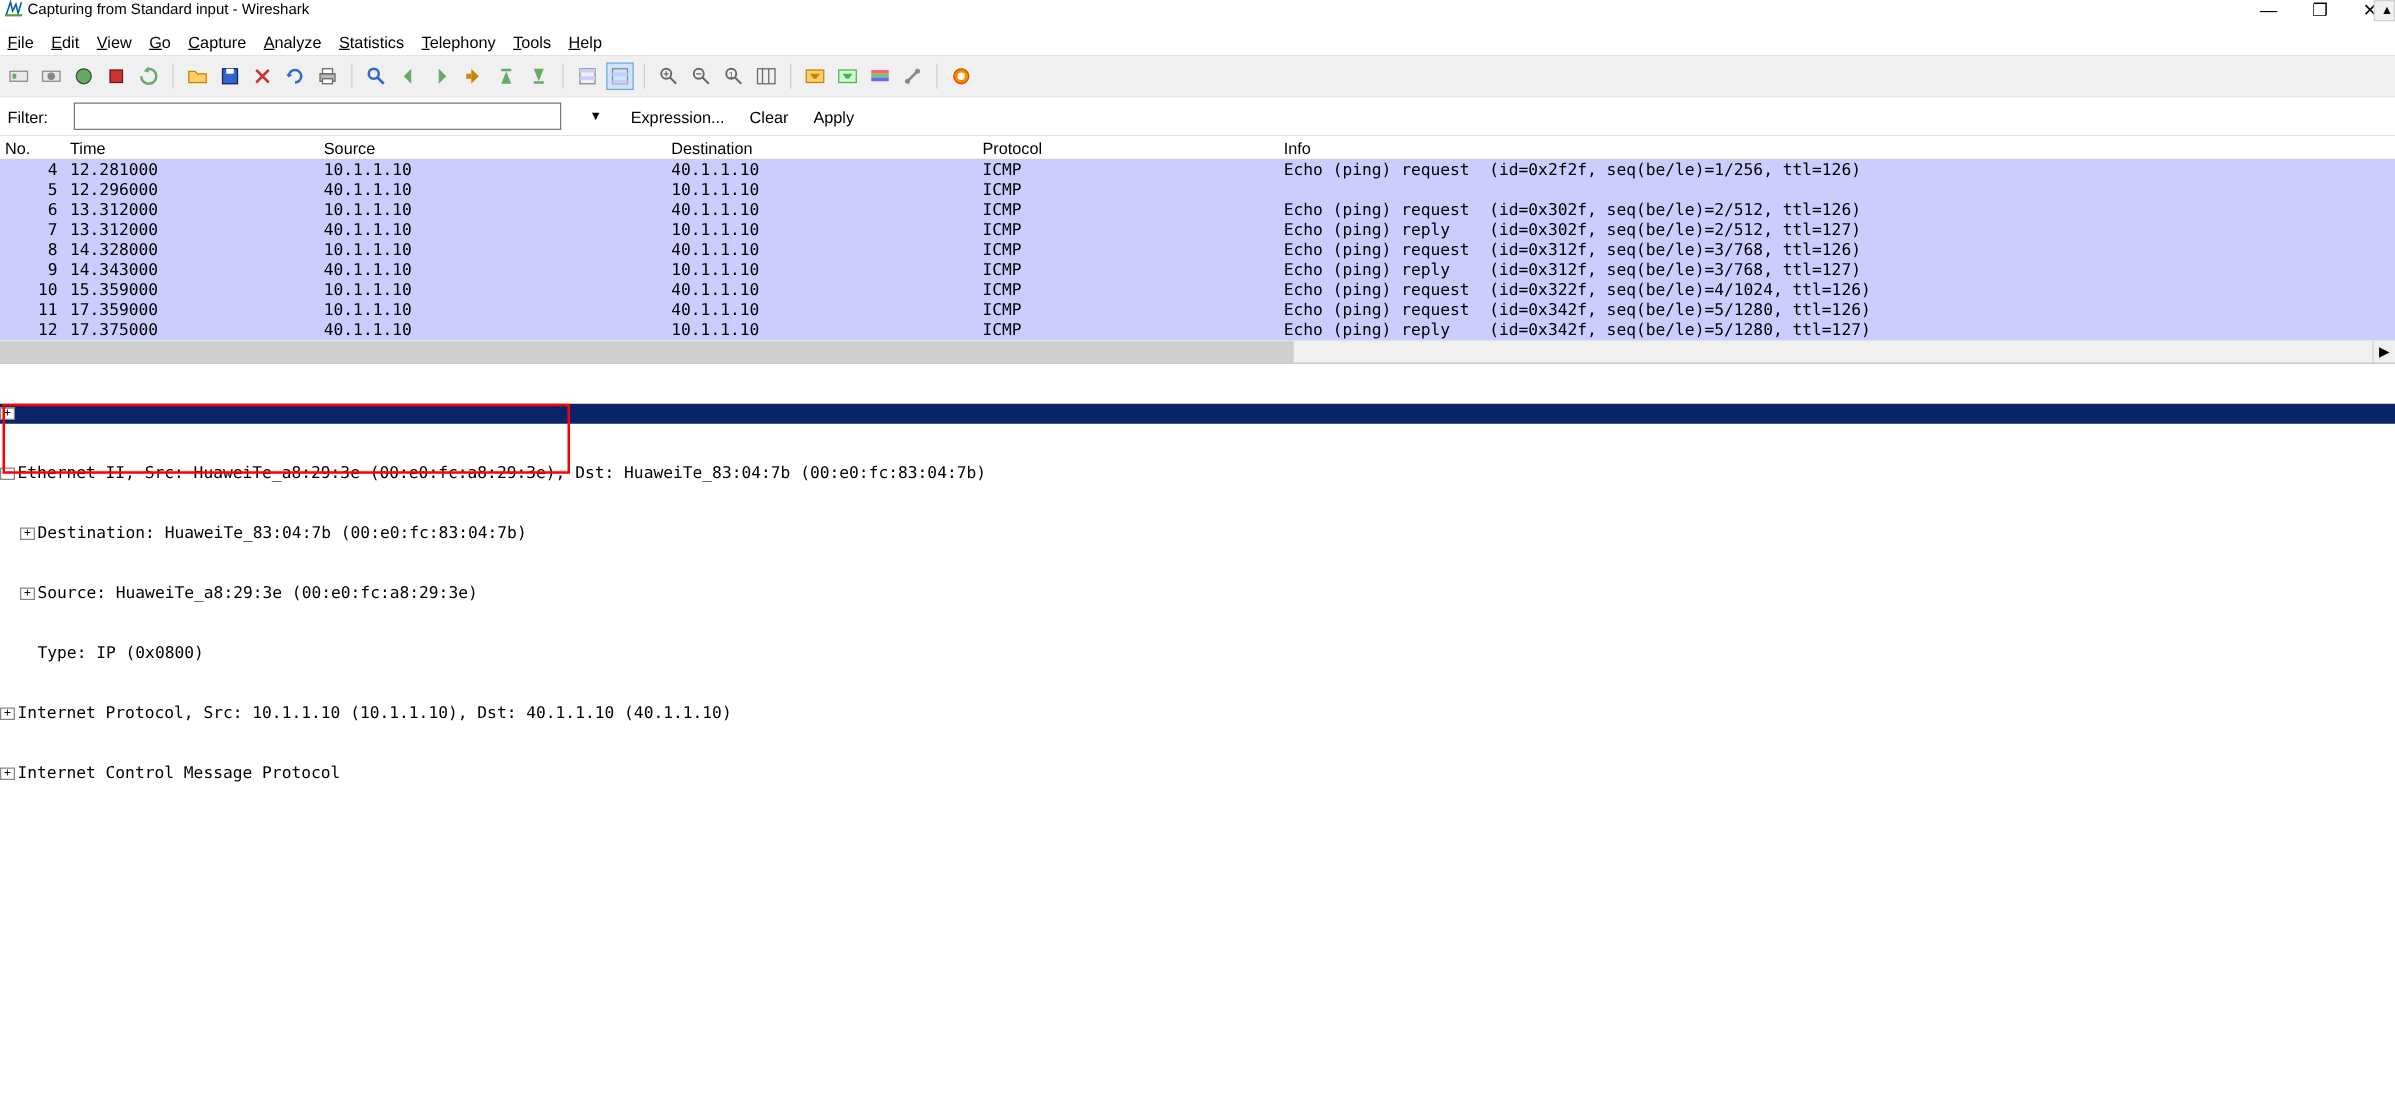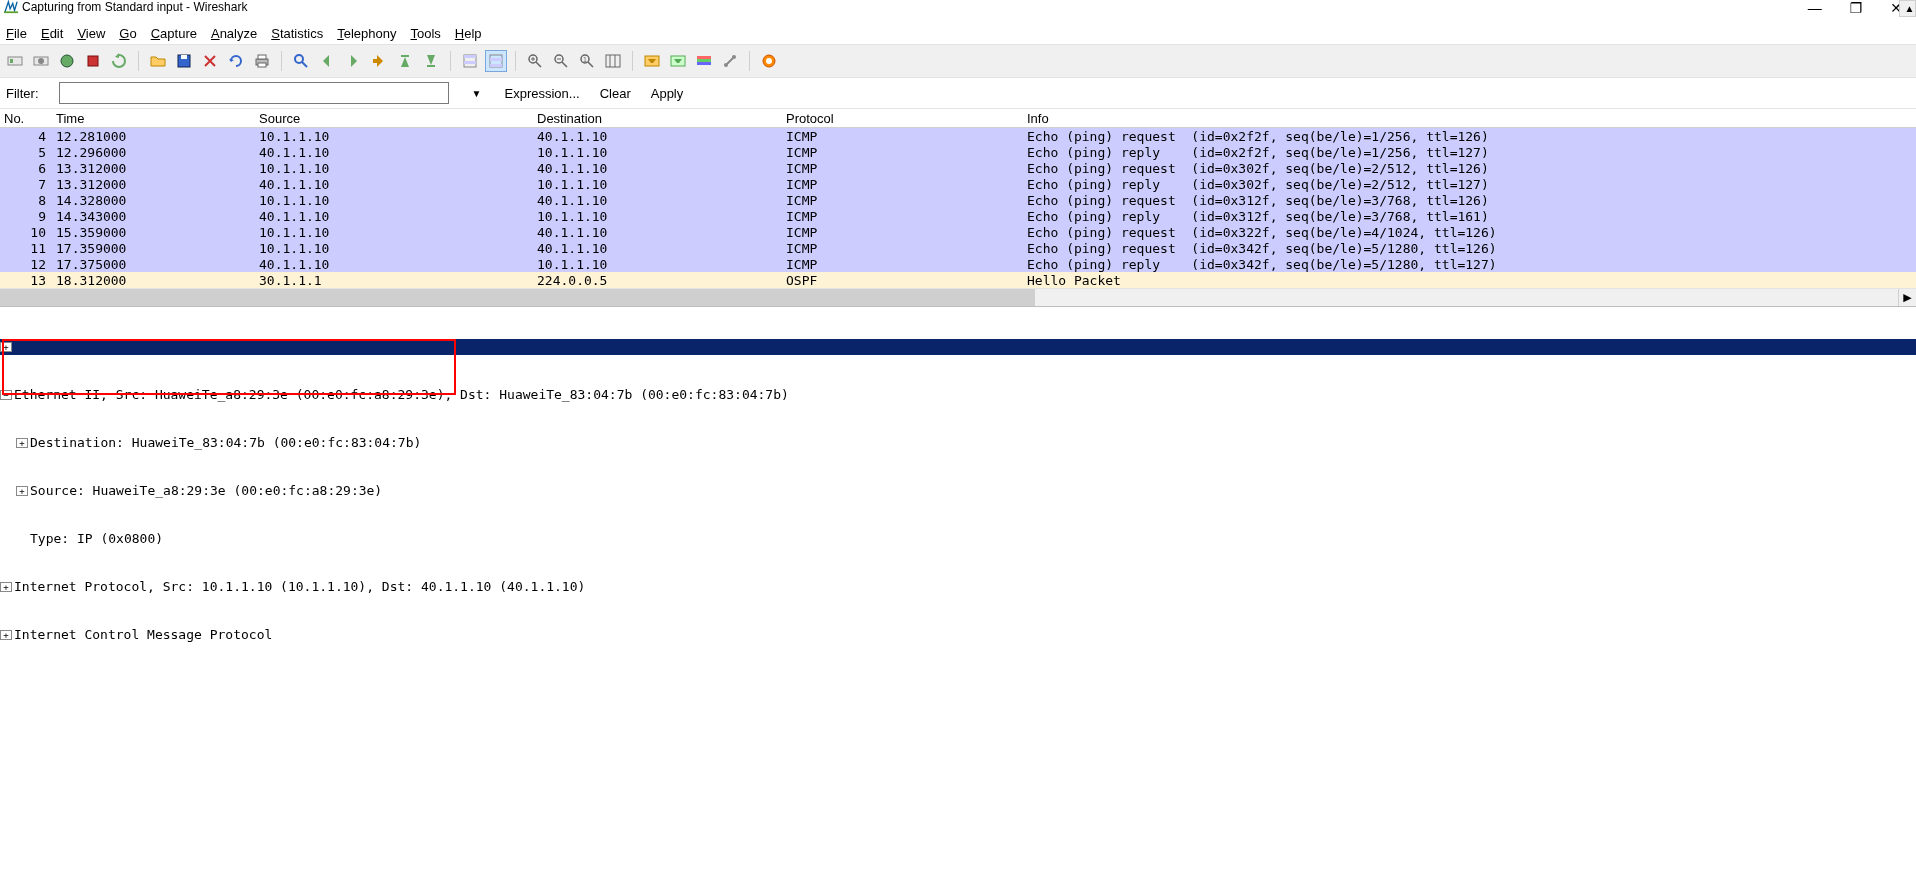--- a/index.html
+++ b/index.html
@@ -268,29 +268,28 @@
   <div class="col-time">Time</div>
   <div class="col-src">Source</div>
   <div class="col-dst">Destination</div>
   <div class="col-proto">Protocol</div>
   <div class="col-info">Info</div>
   <div class="vscroll-up">▲</div>
 </div>
 
 <div class="packet-list" id="packet-list">
     <div class="packet-row icmp"><div class="col-no">4</div><div class="col-time">12.281000</div><div class="col-src">10.1.1.10</div><div class="col-dst">40.1.1.10</div><div class="col-proto">ICMP</div><div class="col-info">Echo (ping) request  (id=0x2f2f, seq(be/le)=1/256, ttl=126)</div></div>
-    <div class="packet-row icmp"><div class="col-no">5</div><div class="col-time">12.296000</div><div class="col-src">40.1.1.10</div><div class="col-dst">10.1.1.10</div><div class="col-proto">ICMP</div><div class="col-info">Echo (ping) reply    (id=0x2f2f, seq(be/le)=1/256, ttl=127)</div></div>
+    <div class="packet-row icmp"><div class="col-no">5</div><div class="col-time">12.296000</div><div class="col-src">40.1.1.10</div><div class="col-dst">10.1.1.10</div><div class="col-proto">ICMP</div></div>
     <div class="packet-row icmp"><div class="col-no">6</div><div class="col-time">13.312000</div><div class="col-src">10.1.1.10</div><div class="col-dst">40.1.1.10</div><div class="col-proto">ICMP</div><div class="col-info">Echo (ping) request  (id=0x302f, seq(be/le)=2/512, ttl=126)</div></div>
     <div class="packet-row icmp"><div class="col-no">7</div><div class="col-time">13.312000</div><div class="col-src">40.1.1.10</div><div class="col-dst">10.1.1.10</div><div class="col-proto">ICMP</div><div class="col-info">Echo (ping) reply    (id=0x302f, seq(be/le)=2/512, ttl=127)</div></div>
     <div class="packet-row icmp"><div class="col-no">8</div><div class="col-time">14.328000</div><div class="col-src">10.1.1.10</div><div class="col-dst">40.1.1.10</div><div class="col-proto">ICMP</div><div class="col-info">Echo (ping) request  (id=0x312f, seq(be/le)=3/768, ttl=126)</div></div>
-    <div class="packet-row icmp"><div class="col-no">9</div><div class="col-time">14.343000</div><div class="col-src">40.1.1.10</div><div class="col-dst">10.1.1.10</div><div class="col-proto">ICMP</div><div class="col-info">Echo (ping) reply    (id=0x312f, seq(be/le)=3/768, ttl=161)</div></div>
+    <div class="packet-row icmp"><div class="col-no">9</div><div class="col-time">14.343000</div><div class="col-src">40.1.1.10</div><div class="col-dst">10.1.1.10</div><div class="col-proto">ICMP</div><div class="col-info">Echo (ping) reply    (id=0x312f, seq(be/le)=3/768, ttl=127)</div></div>
     <div class="packet-row icmp"><div class="col-no">10</div><div class="col-time">15.359000</div><div class="col-src">10.1.1.10</div><div class="col-dst">40.1.1.10</div><div class="col-proto">ICMP</div><div class="col-info">Echo (ping) request  (id=0x322f, seq(be/le)=4/1024, ttl=126)</div></div>
     <div class="packet-row icmp"><div class="col-no">11</div><div class="col-time">17.359000</div><div class="col-src">10.1.1.10</div><div class="col-dst">40.1.1.10</div><div class="col-proto">ICMP</div><div class="col-info">Echo (ping) request  (id=0x342f, seq(be/le)=5/1280, ttl=126)</div></div>
     <div class="packet-row icmp"><div class="col-no">12</div><div class="col-time">17.375000</div><div class="col-src">40.1.1.10</div><div class="col-dst">10.1.1.10</div><div class="col-proto">ICMP</div><div class="col-info">Echo (ping) reply    (id=0x342f, seq(be/le)=5/1280, ttl=127)</div></div>
-    <div class="packet-row ospf"><div class="col-no">13</div><div class="col-time">18.312000</div><div class="col-src">30.1.1.1</div><div class="col-dst">224.0.0.5</div><div class="col-proto">OSPF</div><div class="col-info">Hello Packet</div></div>
   </div>
 
 <div class="hscroll">
   <div class="thumb"></div>
   <div class="arrow-right">▶</div>
 </div>
 
 <div class="details-wrap">
 <div class="details">
   <div class="line selected"><span class="tree-icon">+</span></div>

